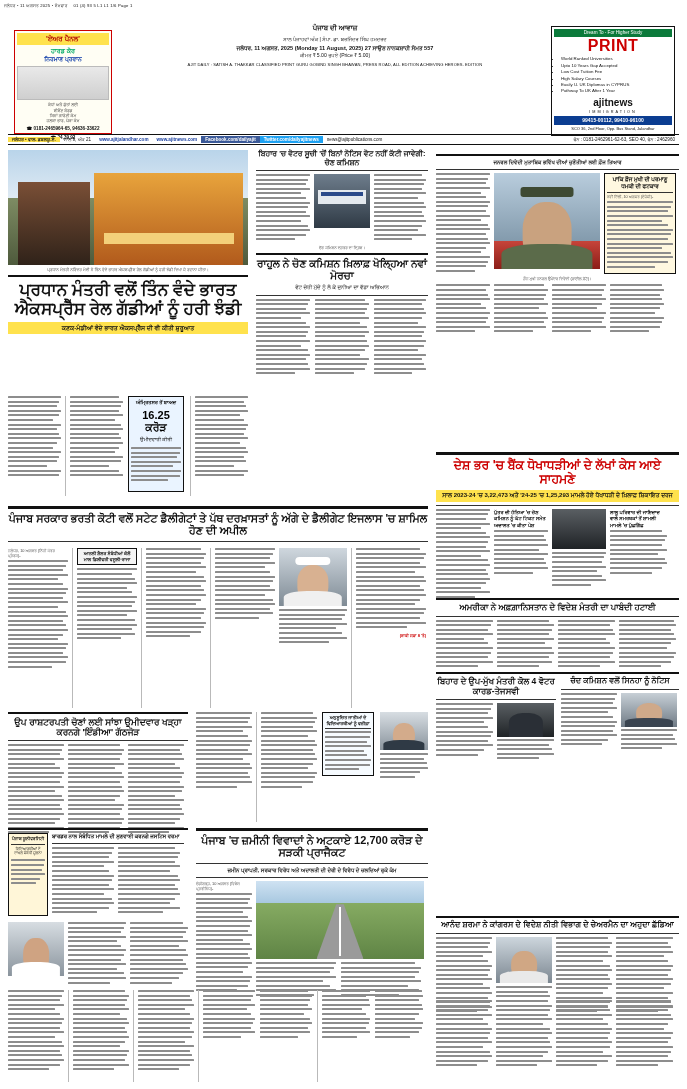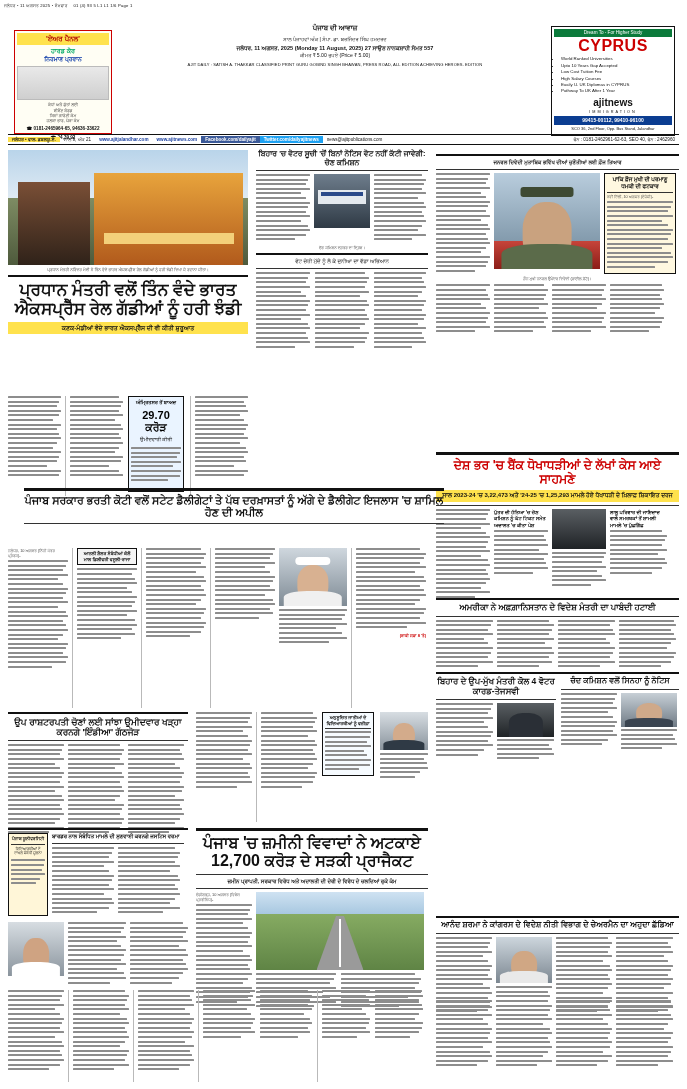--- a/index.html
+++ b/index.html
@@ -158,21 +158,21 @@
       <div class="mast-meta">
         <div>ਸਾਲ ਪੰਜਾਹਵਾਂ ਅੰਕ | ਸੰਪਾ. ਡਾ. ਬਰਜਿੰਦਰ ਸਿੰਘ ਹਮਦਰਦ</div>
         <div class="big">ਜਲੰਧਰ, 11 ਅਗਸਤ, 2025 (Monday 11 August, 2025)  27 ਸਾਉਣ  ਨਾਨਕਸ਼ਾਹੀ ਸੰਮਤ 557</div>
         <div>ਕੀਮਤ ₹ 5.00 ਰੁਪਏ (Price ₹ 5.00)</div>
       </div>
       <div class="mast-eng">AJIT DAILY : SATISH A. THAKKAR CLASSIFIED PRINT GURU GOBIND SINGH BHAWAN, PRESS ROAD, ALL EDITION ACHIEVING HEROES. EDITION</div>
     </div>
 
     <div class="ad-right">
       <div class="greenbar">Dream To - For Higher Study</div>
-      <div class="cyp">CYPRUS</div>
+      <div class="cyp">PRINT</div>
       <ul>
         <li>World Ranked Universities</li>
         <li>Upto 10 Years Gap Accepted</li>
         <li>Low Cost Tuition Fee</li>
         <li>High Salary Courses</li>
         <li>Easily U. UK Diplomas in CYPRUS</li>
         <li>Pathway To UK After 1 Year</li>
       </ul>
       <div class="lm">ajitnews</div>
       <div style="text-align:center;font-size:3.8px;letter-spacing:2px;">IMMIGRATION</div>
@@ -244,21 +244,21 @@
         <div class="ln s2"></div>
       <div class="ln s4"></div>
         <div class="ln s1"></div>
         <div class="ln s3"></div>
         <div class="ln s5"></div>
       <div class="ln s2"></div>
         <div class="ln s1"></div>
     </div>
     <div class="box ctr" style="position:absolute;left:120px;top:0;width:56px;height:96px;background:#eaf4ff;padding:2px;">
       <div style="font-size:5px;font-weight:bold;">ਅੰਮ੍ਰਿਤਸਰ ਤੋਂ ਬਾਅਦ</div>
-      <div style="font-size:11px;font-weight:bold;margin-top:3px;">29.70 ਕਰੋੜ</div>
+      <div style="font-size:11px;font-weight:bold;margin-top:3px;">16.25 ਕਰੋੜ</div>
       <div style="font-size:5px;margin-top:2px;">ਉਮੀਦਵਾਰੀ ਕੀਤੀ</div>
       <div class="body-col" style="margin-top:4px;">
         <div class="ln s1"></div>
           <div class="ln s3"></div>
           <div class="ln s2"></div>
           <div class="ln s1"></div>
         <div class="ln s4"></div>
           <div class="ln s1"></div>
           <div class="ln s3"></div>
           <div class="ln s5"></div>
@@ -326,20 +326,21 @@
           <div class="ln s3"></div>
           <div class="ln s1"></div>
           <div class="ln s2"></div>
         <div class="ln s4"></div>
           <div class="ln s1"></div>
           <div class="ln s5"></div>
       </div>
     </div>
     <div class="small-caption" style="margin-top:2px;">ਚੋਣ ਕਮਿਸ਼ਨ ਦਫ਼ਤਰ ਦਾ ਦ੍ਰਿਸ਼।</div>
     <div class="hr2" style="margin:3px 0;"></div>
+    <div class="hl" style="font-size:10.5px;">ਰਾਹੁਲ ਨੇ ਚੋਣ ਕਮਿਸ਼ਨ ਖ਼ਿਲਾਫ਼ ਖੋਲ੍ਹਿਆ ਨਵਾਂ ਮੋਰਚਾ</div>
     <div class="kicker" style="margin-top:3px;">ਵੋਟ ਚੋਰੀ ਮੁੱਦੇ ਨੂੰ ਲੈ ਕੇ ਦੁਨੀਆ ਦਾ ਵੱਡਾ ਅਭਿਆਨ</div>
     <div class="hr" style="margin:3px 0;"></div>
     <div style="display:flex;gap:5px;">
       <div class="body-col" style="width:54px;">
         <div class="ln s1"></div>
           <div class="ln s3"></div>
           <div class="ln s2"></div>
           <div class="ln s1"></div>
         <div class="ln s4"></div>
           <div class="ln s2"></div>
@@ -581,21 +582,21 @@
             <div class="ln s4"></div>
             <div class="ln s3"></div>
             <div class="ln s1"></div>
           <div class="ln s2"></div>
             <div class="ln s5"></div>
         </div>
       </div>
     </div>
   </div>
 
-  <div class="abs" style="left:8px; top:488px; width:420px;margin-left:16px;">
+  <div class="abs" style="left:8px; top:506px; width:420px;">
     <div class="hr3" style="margin-bottom:3px;"></div>
     <div class="hl" style="font-size:11px;">ਪੰਜਾਬ ਸਰਕਾਰ ਭਰਤੀ ਕੋਟੀ ਵਲੋਂ ਸਟੇਟ ਡੈਲੀਗੇਟਾਂ ਤੇ ਪੱਥ ਦਰਖ਼ਾਸਤਾਂ ਨੂੰ ਅੱਗੇ ਦੇ ਡੈਲੀਗੇਟ ਇਜਲਾਸ 'ਚ ਸ਼ਾਮਿਲ ਹੋਣ ਦੀ ਅਪੀਲ</div>
     <div class="hr" style="margin:4px 0;"></div>
   </div>
 
   <div class="abs" style="left:8px; top:548px; width:420px; height:160px;">
     <div class="abs" style="left:0;top:0;width:60px;">
       <div class="byline" style="text-align:left;font-size:3.9px;">ਜਲੰਧਰ, 10 ਅਗਸਤ (ਨਿੱਜੀ ਪੱਤਰ ਪ੍ਰੇਰਕ)-</div>
       <div class="body-col" style="margin-top:2px;">
         <div class="ln s1"></div>
@@ -1013,21 +1014,21 @@
           <div class="ln s3"></div>
           <div class="ln s1"></div>
         <div class="ln s4"></div>
           <div class="ln s5"></div>
       </div>
     </div>
   </div>
 
   <div class="abs" style="left:196px; top:828px; width:232px;">
     <div class="hr3" style="margin-bottom:3px;"></div>
-    <div class="hl" style="font-size:16px;">ਪੰਜਾਬ 'ਚ ਜ਼ਮੀਨੀ ਵਿਵਾਦਾਂ ਨੇ ਅਟਕਾਏ 12,700 ਕਰੋੜ ਦੇ ਸੜਕੀ ਪ੍ਰਾਜੈਕਟ</div>
+    <div class="hl" style="font-size:11px;">ਪੰਜਾਬ 'ਚ ਜ਼ਮੀਨੀ ਵਿਵਾਦਾਂ ਨੇ ਅਟਕਾਏ 12,700 ਕਰੋੜ ਦੇ ਸੜਕੀ ਪ੍ਰਾਜੈਕਟ</div>
     <div class="hr" style="margin:4px 0 3px;"></div>
     <div class="kicker bold">ਜ਼ਮੀਨ ਪ੍ਰਾਪਤੀ, ਸਰਕਾਰ ਵਿਰੋਧ ਅਤੇ ਅਦਾਲਤੀ ਦੀ ਦੇਰੀ ਦੇ ਵਿਰੋਧ ਦੇ ਚਲਦਿਆਂ ਰੁਕੇ ਕੰਮ</div>
     <div class="hr" style="margin:3px 0;"></div>
     <div style="display:flex;gap:4px;">
       <div style="width:56px;">
         <div class="byline" style="text-align:left;font-size:3.9px;">ਚੰਡੀਗੜ੍ਹ, 10 ਅਗਸਤ (ਵਿਸ਼ੇਸ਼ ਪ੍ਰਤੀਨਿਧ)-</div>
         <div class="body-col" style="margin-top:2px;">
           <div class="ln s1"></div>
             <div class="ln s3"></div>
             <div class="ln s2"></div>

